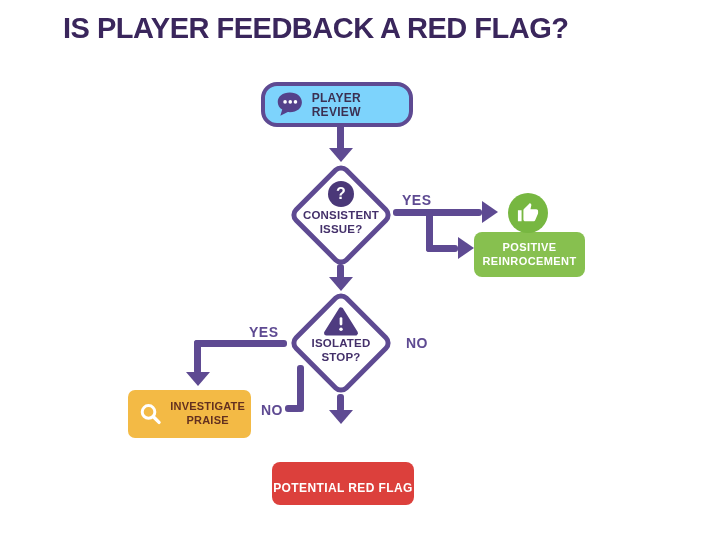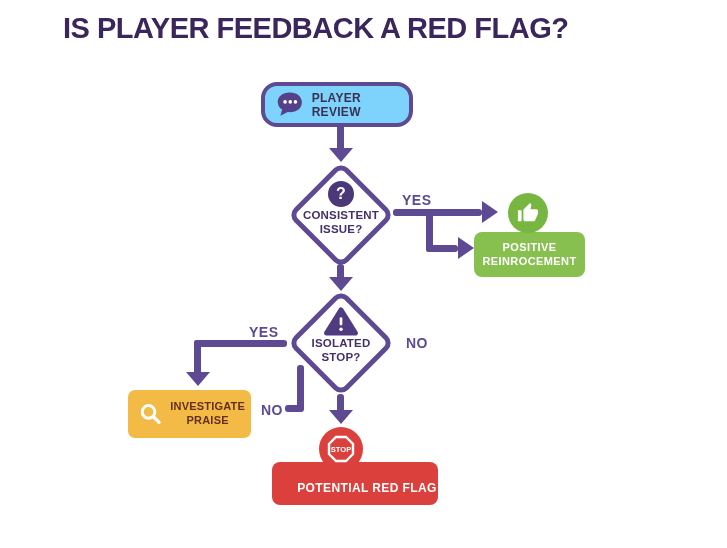--- a/index.html
+++ b/index.html
@@ -51,21 +51,21 @@
   .node-green .lbl span{display:block;}
   .node-yellow{
     position:absolute;left:128px;top:390px;width:123px;height:48px;border-radius:7px;
     background:#f3ba45;display:flex;align-items:center;gap:7px;padding-left:10px;box-sizing:border-box;
   }
   .node-yellow .lbl{font-size:11px;font-weight:bold;color:#63301f;line-height:1.25;letter-spacing:0.2px;text-align:center;flex:1;padding-right:6px;}
   .node-yellow .lbl span{display:block;}
   .stop-badge{position:absolute;left:319px;top:427px;z-index:2;}
   .node-red{
     position:absolute;left:272px;top:462px;width:142px;height:43px;border-radius:8px;
-    background:#dc403c;display:flex;align-items:center;justify-content:center;z-index:1;padding-left:24px;
+    background:#dc403c;display:flex;align-items:center;justify-content:center;z-index:1;
   }
   .node-red .lbl{font-size:12px;font-weight:bold;color:#fff;letter-spacing:0.4px;margin-top:8px;}
 </style>
 </head>
 <body>
 
 <div class="canvas">
 
   <h1 class="title">IS PLAYER FEEDBACK A RED FLAG?</h1>
 
@@ -144,24 +144,17 @@
     <svg width="26" height="26" viewBox="0 0 24 24">
       <circle cx="10" cy="10" r="6" fill="none" stroke="#ffffff" stroke-width="2.8"></circle>
       <line x1="14.6" y1="14.6" x2="20" y2="20" stroke="#ffffff" stroke-width="3.2" stroke-linecap="round"></line>
     </svg>
     <div class="lbl">
       <span>INVESTIGATE</span>
       <span>PRAISE</span>
     </div>
   </div>
 
-  <div class="stop-badge">
-    <svg width="44" height="44" viewBox="0 0 44 44">
-      <circle cx="22" cy="22" r="22" fill="#dc403c"></circle>
-      <polygon points="34,27 27,34 17,34 10,27 10,17 17,10 27,10 34,17" fill="none" stroke="#ffffff" stroke-width="2.4"></polygon>
-      <text x="22" y="24.8" text-anchor="middle" font-family="Liberation Sans, sans-serif" font-size="7.6" font-weight="bold" fill="#ffffff">STOP</text>
-    </svg>
-  </div>
   <div class="node-red">
     <span class="lbl">POTENTIAL RED FLAG</span>
   </div>
 
 </div>
 
 </body></html>

